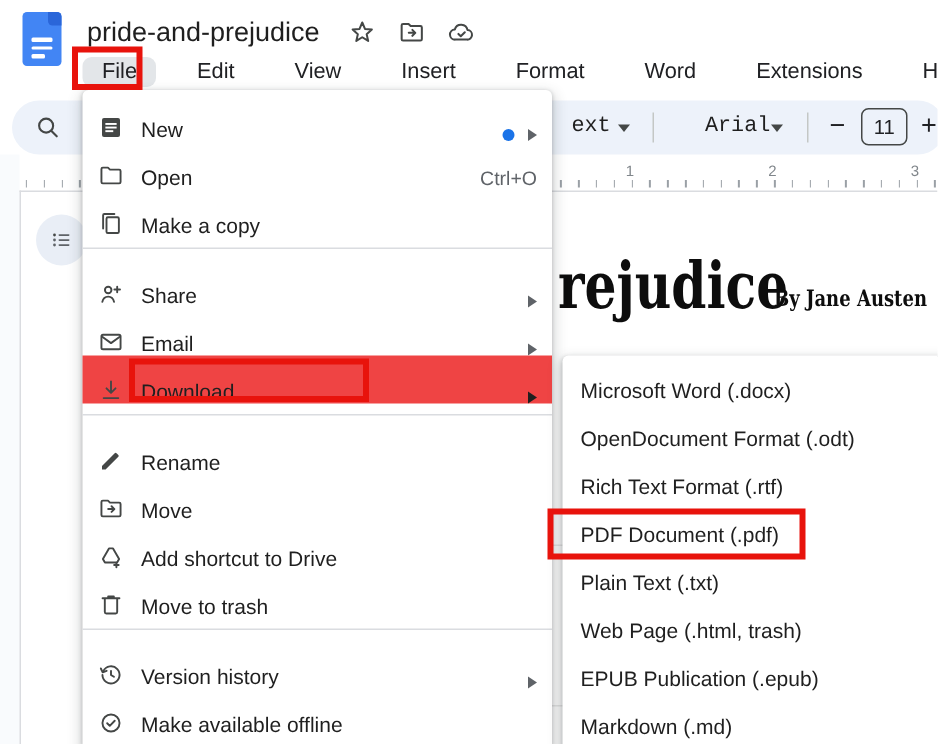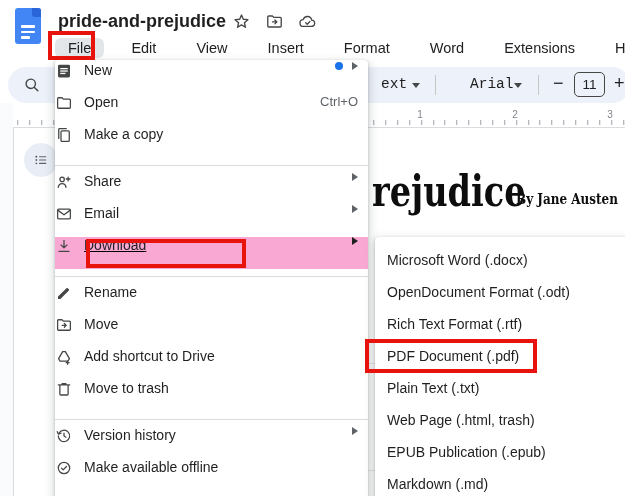--- a/index.html
+++ b/index.html
@@ -7,21 +7,21 @@
   body { font-family:"Liberation Sans", sans-serif; background:#fff; position:relative; }
   .abs { position:absolute; }
 
   
   .docs-logo { left:15px; top:8px; width:26px; height:36px; background:#4285f4; border-radius:3px; z-index:3;}
   .docs-logo:before { content:""; position:absolute; right:0; top:0; width:9px; height:9px;
     background:#2a66d9; border-radius:0 3px 0 3px; }
   .docs-logo .bar { position:absolute; left:6px; height:2.6px; background:#fff; border-radius:1px; }
   .b1{ top:17px; width:14px;} .b2{ top:22.5px; width:14px;} .b3{ top:28px; width:9px;}
 
-  .doc-title { left:58px; top:11px; font-size:18px; color:#1f1f1f;font-weight:bold; }
+  .doc-title { left:58px; top:11px; font-size:18px; color:#1f1f1f; }
   .title-icons { left:232px; top:12px; display:flex; gap:14px; }
   .title-icons svg { display:block; }
 
   .menubar { left:55px; top:38px; display:flex; gap:14px; font-size:14.5px; color:#202124; }
   .menubar .mb-item { padding:2px 13px; border-radius:6px; }
   .menubar .mb-item.active { background:#e3e6e9; }
 
   
   .toolbar { left:8px; top:67px; width:622px; height:36px; background:#edf2fa; border-radius:20px; }
   .tb-text { position:absolute; top:9px; font-size:14.5px; color:#1f1f1f;font-family:Liberation Mono, monospace; }
@@ -52,22 +52,22 @@
     transform:scaleX(.78); transform-origin:left top; z-index:1;}
   .doc-byline { left:516px; top:190px; font-family:"DejaVu Serif","Liberation Serif",serif;
     font-weight:bold; font-size:15px; color:#0d0d0d; white-space:nowrap;
     transform:scaleX(.8); transform-origin:left top; z-index:1;}
   .page-rule { height:1px; background:#e6e6e6; z-index:2; }
 
   
   .menu-panel { left:55px; top:60px; width:313px; height:436px; background:#fff; z-index:10;
     border-radius:4px 4px 0 0; padding-top:2px;
     box-shadow:0 1px 3px rgba(60,64,67,.30), 0 4px 8px 3px rgba(60,64,67,.15); }
-  .mrow { display:flex; align-items:flex-start; height:32px; padding:0 10px 0 0; position:relative; }
-  .mrow.highlighted { background:#f9a8d4;text-decoration:underline; }
+  .mrow { display:flex; align-items:flex-end; height:32px; padding:0 10px 0 10px; position:relative; }
+  .mrow.highlighted { background:#ef4444;text-decoration:underline; }
   .micon { width:18px; height:18px; margin-right:11px; flex:0 0 auto; }
   .micon svg { display:block; }
   .mlabel { font-size:14px; color:#1f1f1f; white-space:nowrap; }
   .trail { margin-left:auto; display:flex; align-items:center; gap:9px; }
   .shortcut { font-size:13px; color:#5f6368; }
   .subarrow { width:0; height:0; border-top:4.5px solid transparent; border-bottom:4.5px solid transparent;
     border-left:6px solid #5f6368; }
   .subarrow.dark { border-left-color:#1f1f1f; }
   .feature-dot { width:8px; height:8px; border-radius:50%; background:#1a73e8; }
   .mdivider { height:1px; background:#dadce0; margin:7px 0; }

